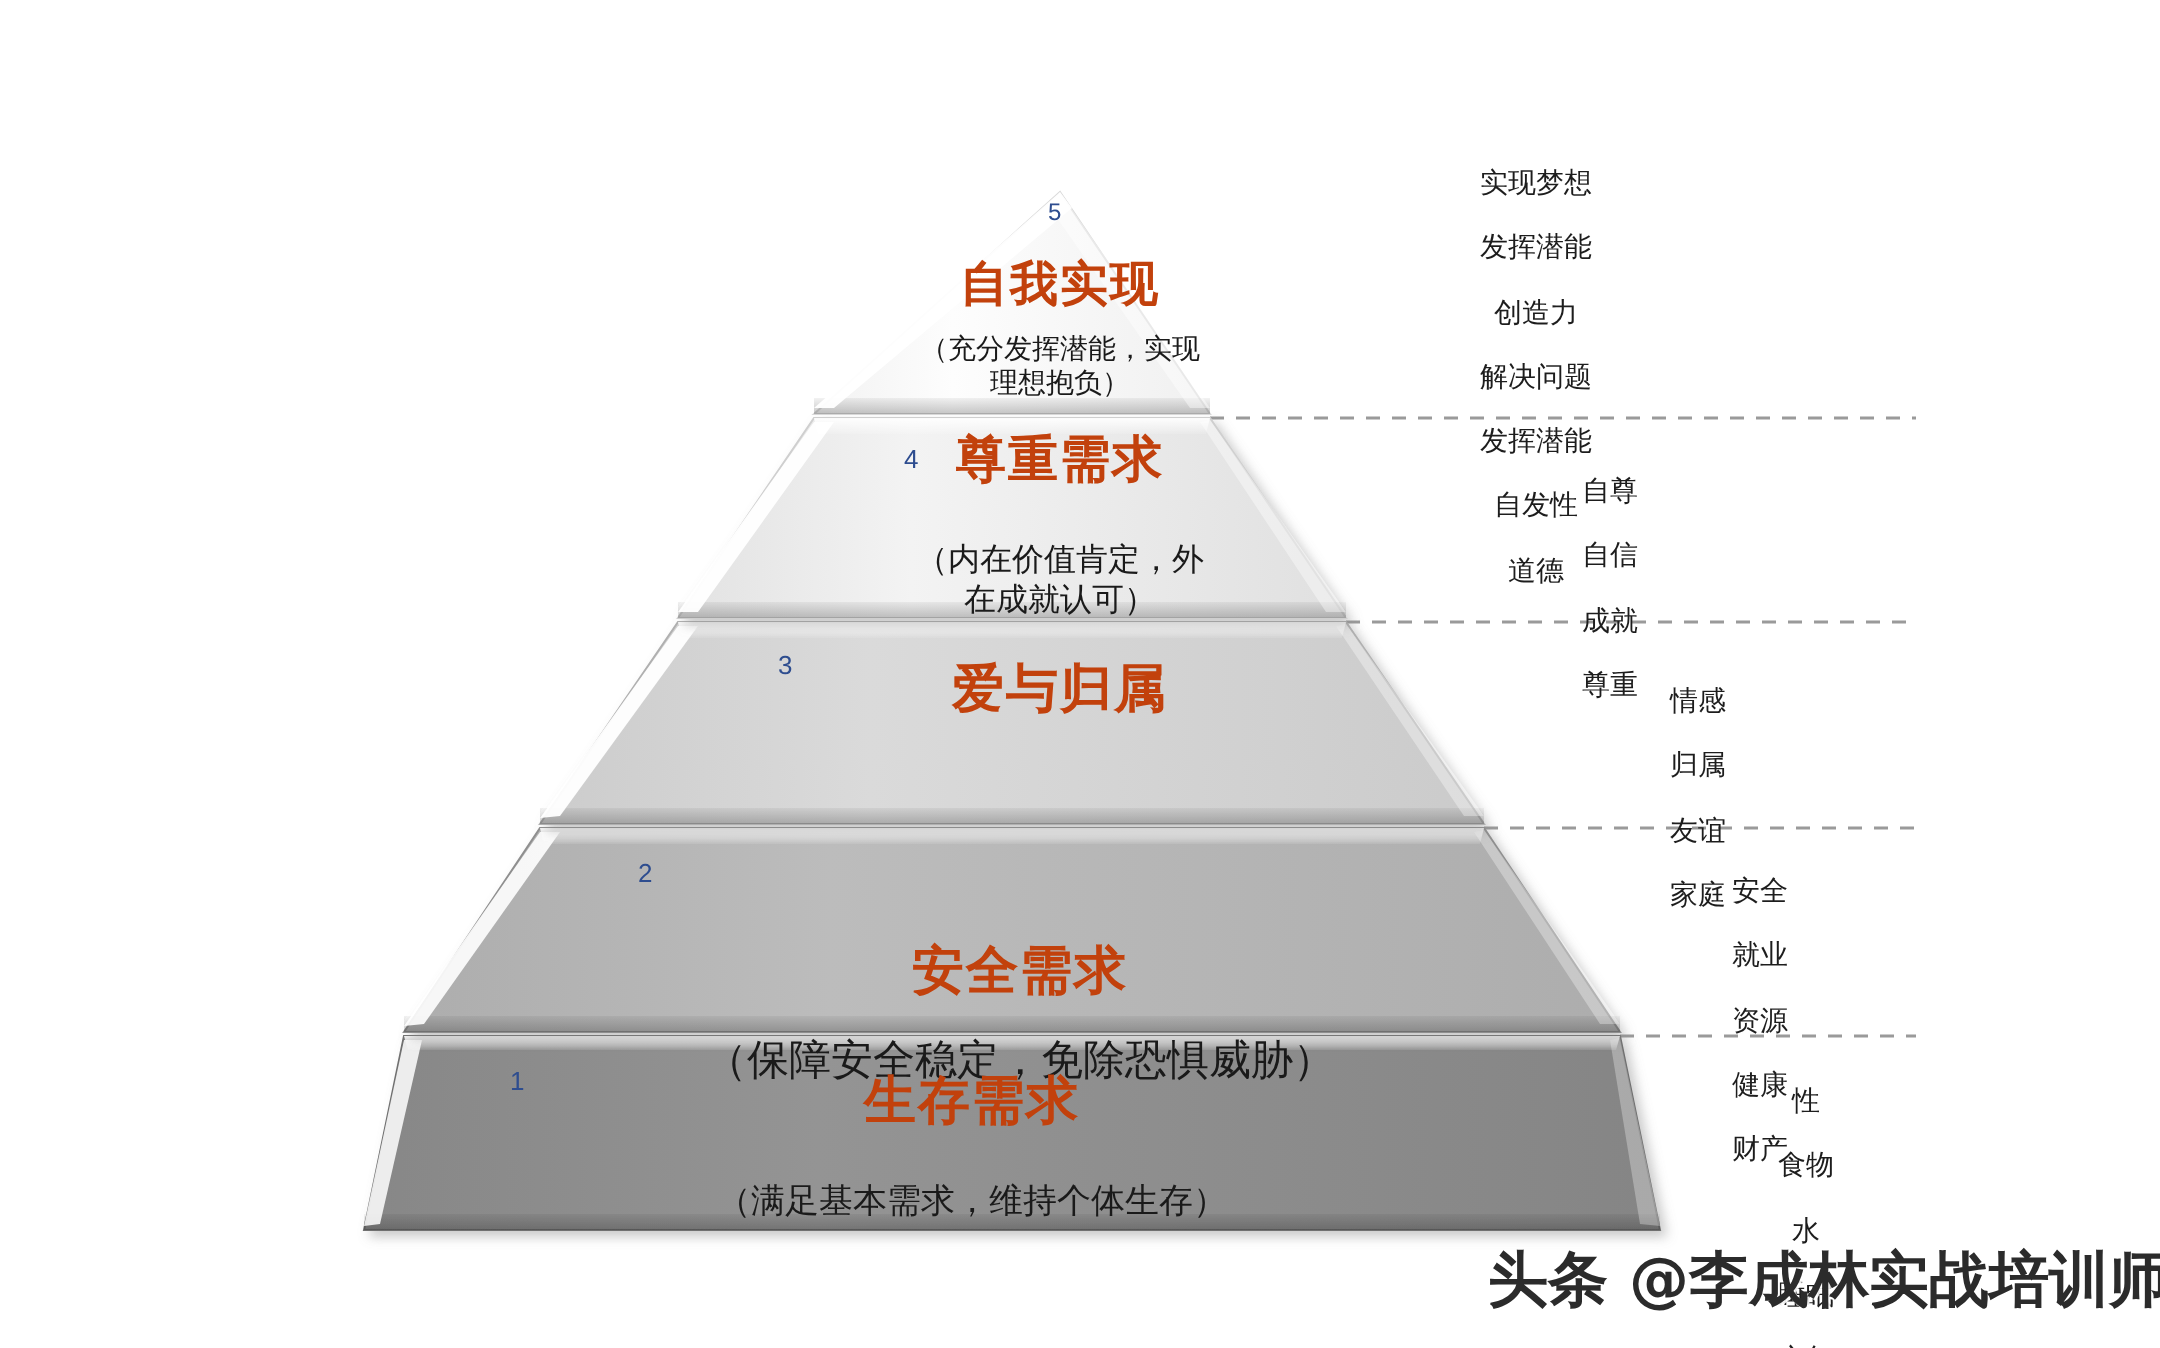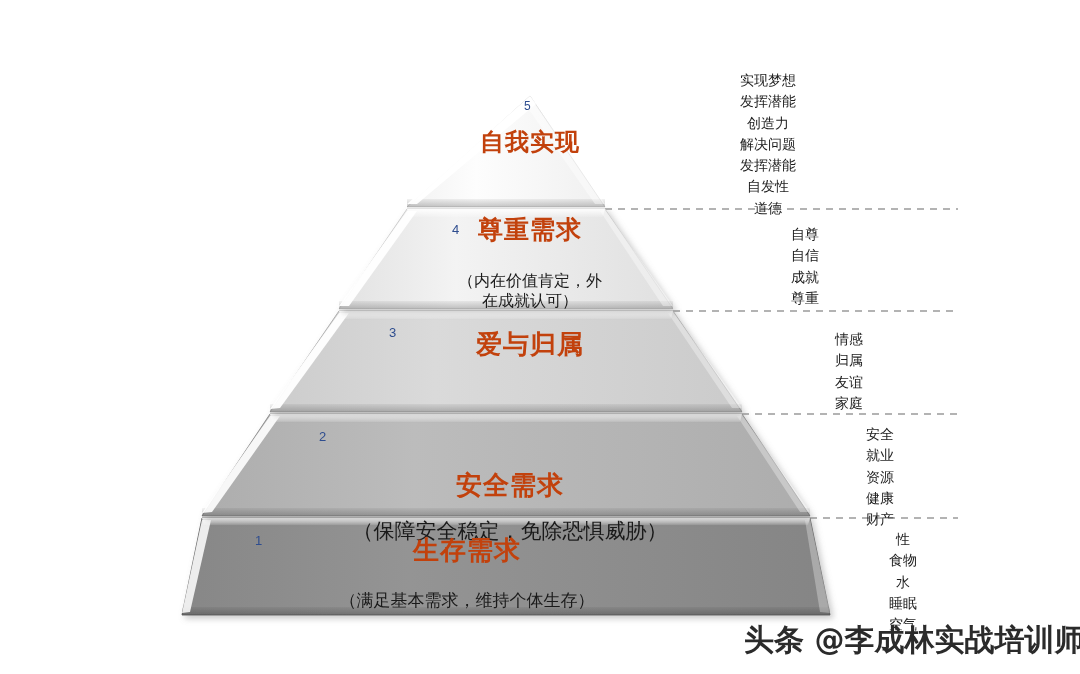--- a/index.html
+++ b/index.html
@@ -66,35 +66,35 @@
   #tier3-text .tier-sub   { font-size: 17px; margin-top: 11px; }
   #tier3-index { left: 389px; top: 325px; }
 
   
   #tier2-text { left: 290px; top: 432px; width: 440px; }
   #tier2-text .tier-title { font-size: 26px; margin-top: 36px; }
   #tier2-text .tier-sub   { font-size: 21px; margin-top: 15px; }
   #tier2-index { left: 319px; top: 429px; }
 
   
-  #tier1-text { left: 217px; top: 533px; width: 500px; }
+  #tier1-text { left: 236px; top: 533px; width: 500px; }
   #tier1-text .tier-title { font-size: 26px; }
   #tier1-text .tier-sub   { font-size: 17px; margin-top: 23px; }
   #tier1-index { left: 255px; top: 533px; }
 
   
   .annot {
     position: absolute;
     text-align: center;
     font-size: 14px;
     line-height: 1.52;
     color: #1d1d1d;
     white-space: nowrap;
   }
-  .annot div { display: block; }
+  .annot div { display: block; margin-top: 11px; }
   #annot5 { left: 740px; top: 70px;  }
   #annot4 { left: 791px; top: 224px; }
   #annot3 { left: 835px; top: 329px; }
   #annot2 { left: 866px; top: 424px; }
   #annot1 { left: 889px; top: 529px; }
 
   
   #watermark {
     position: absolute;
     left: 744px; top: 620px;
@@ -195,20 +195,24 @@
       <polygon points="407,207 605,207 530,96" fill="url(#g5)" stroke="#d8d8d8" stroke-width="1"></polygon>
       <polygon points="407,199 605,199 605,207 407,207" fill="url(#botband)"></polygon>
       <polygon points="530,96 536,104 417,204 407,204" fill="#ffffff" opacity="0.95"></polygon>
       <polygon points="530,96 525,104 595,204 605,204" fill="#ffffff" opacity="0.45"></polygon>
     </g>
   </svg>
 
   <div class="tier-index" id="tier5-index">5</div>
   <div class="tier-text" id="tier5-text">
     <div class="tier-title">自我实现</div>
+    <div class="tier-sub">
+      <div>（充分发挥潜能，实现</div>
+      <div>理想抱负）</div>
+    </div>
   </div>
 
   <div class="tier-index" id="tier4-index">4</div>
   <div class="tier-text" id="tier4-text">
     <div class="tier-title">尊重需求</div>
     <div class="tier-sub">
       <div>（内在价值肯定，外</div>
       <div>在成就认可）</div>
     </div>
   </div>

